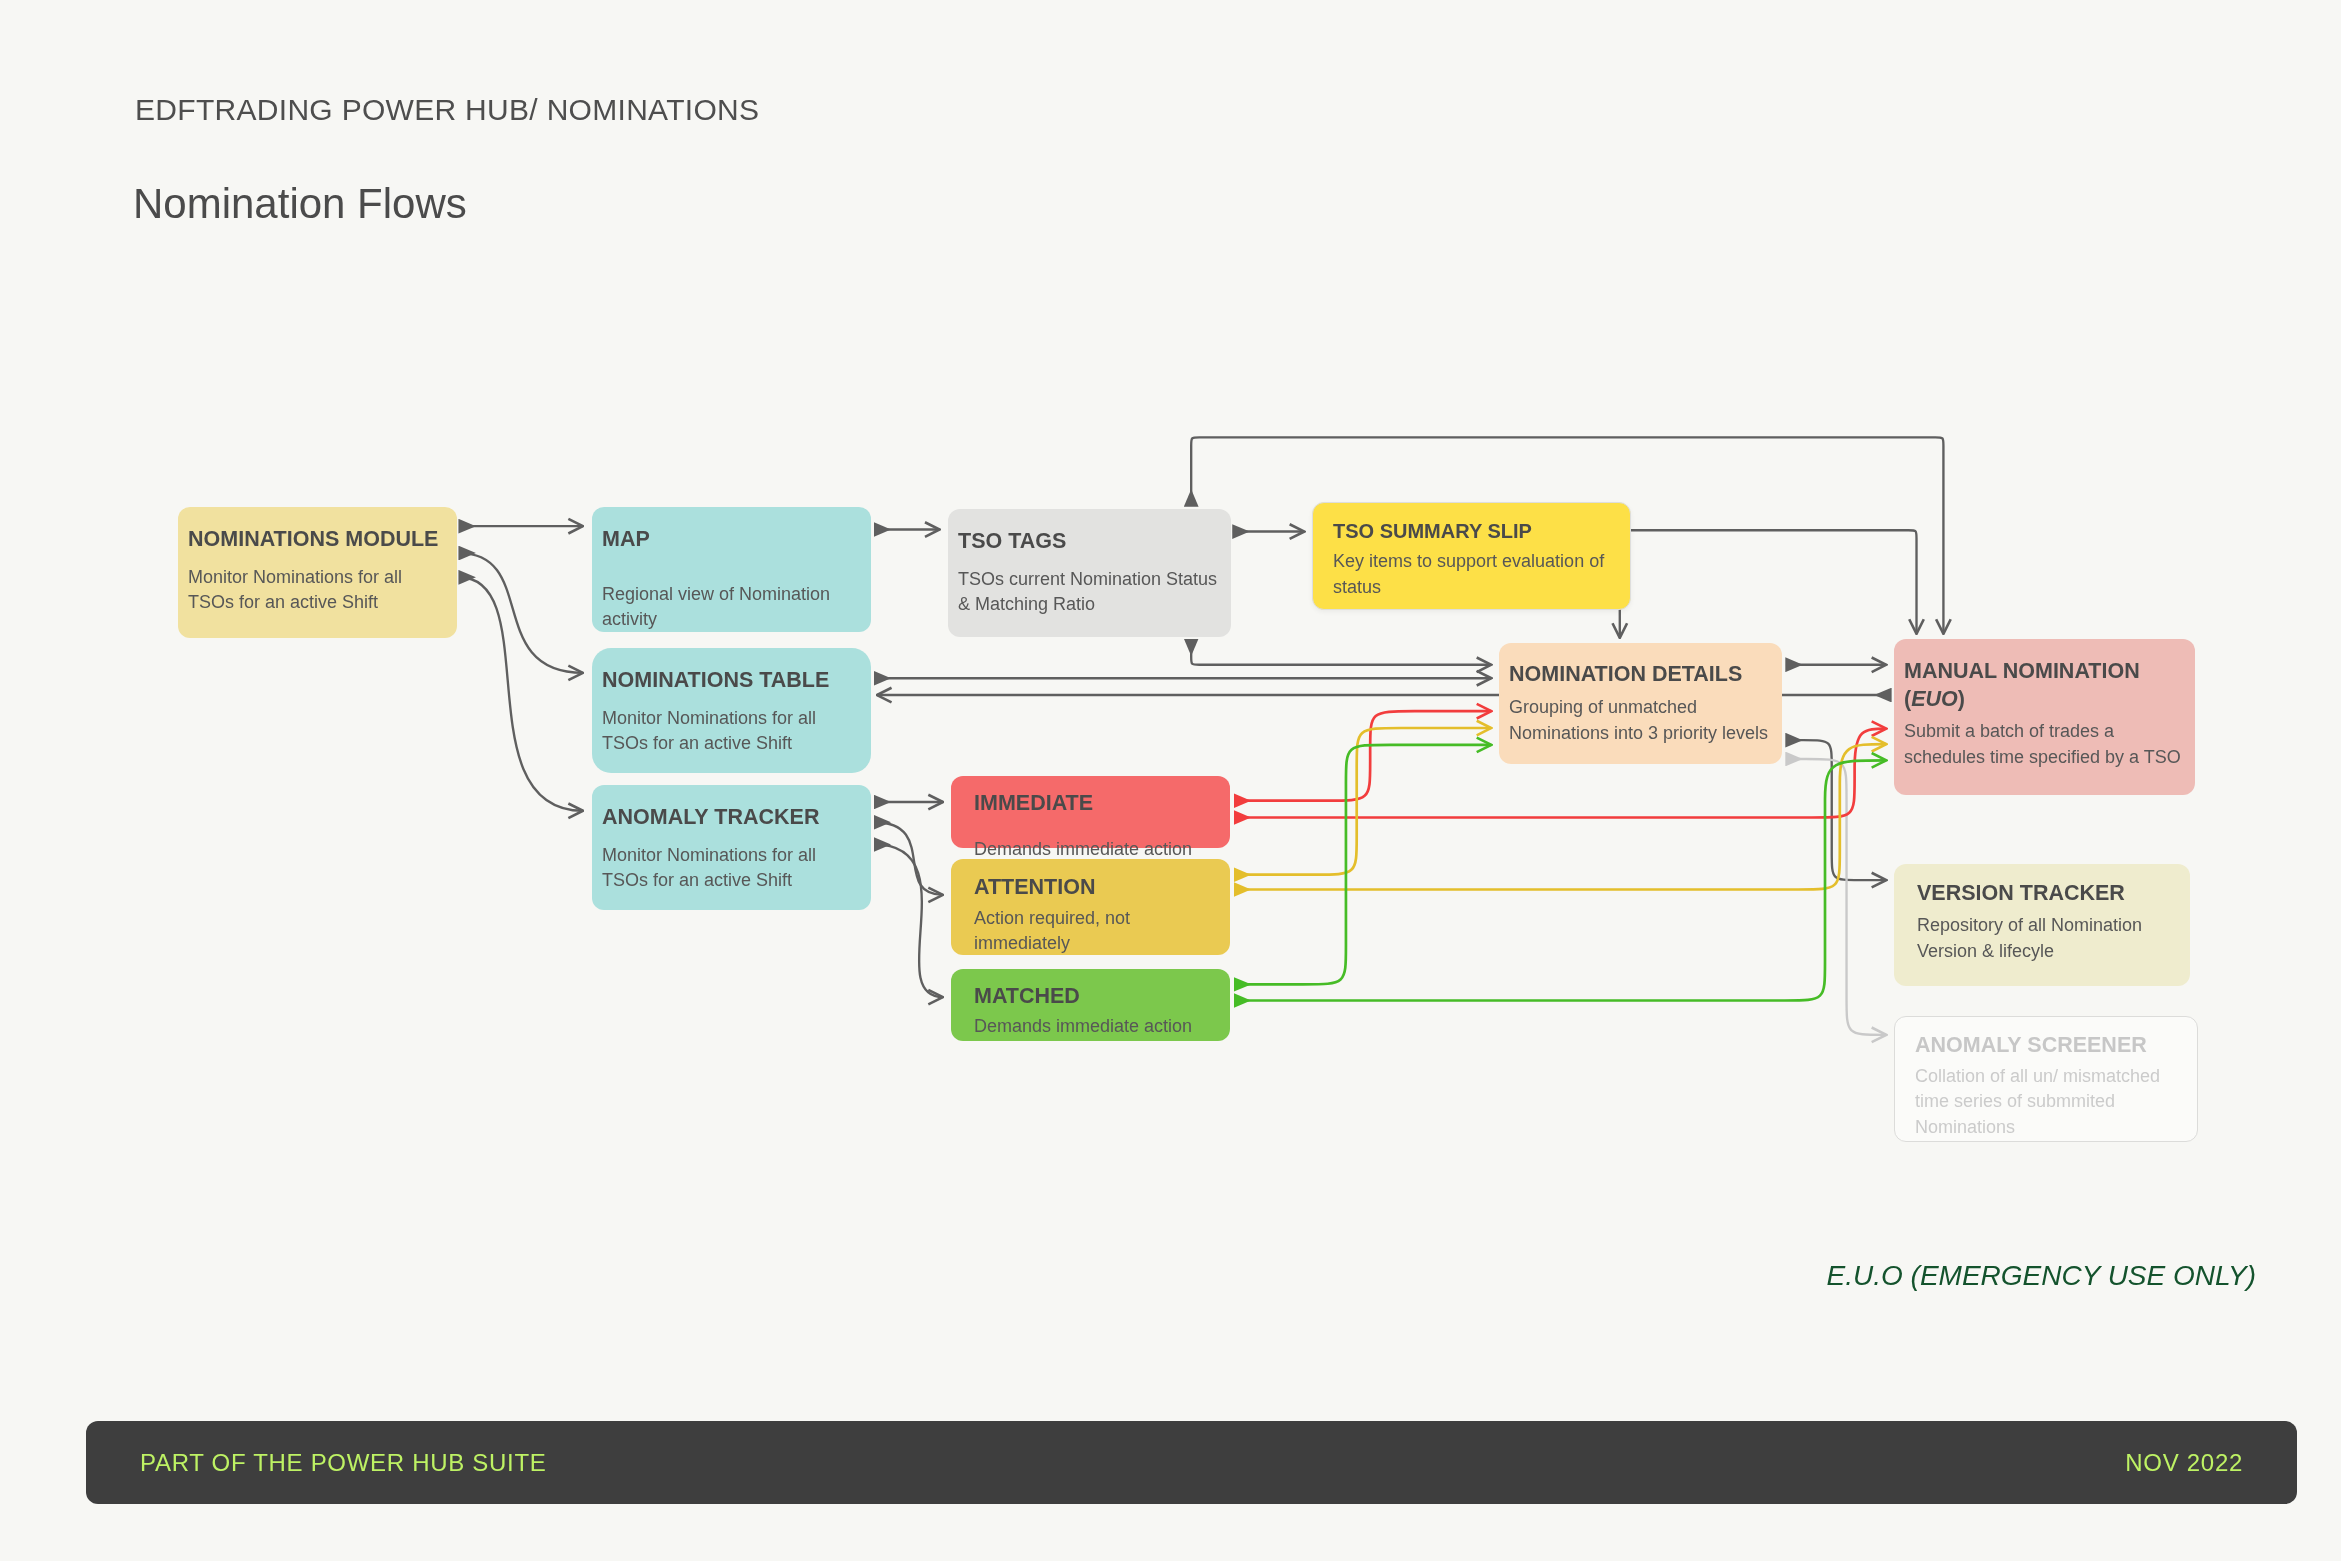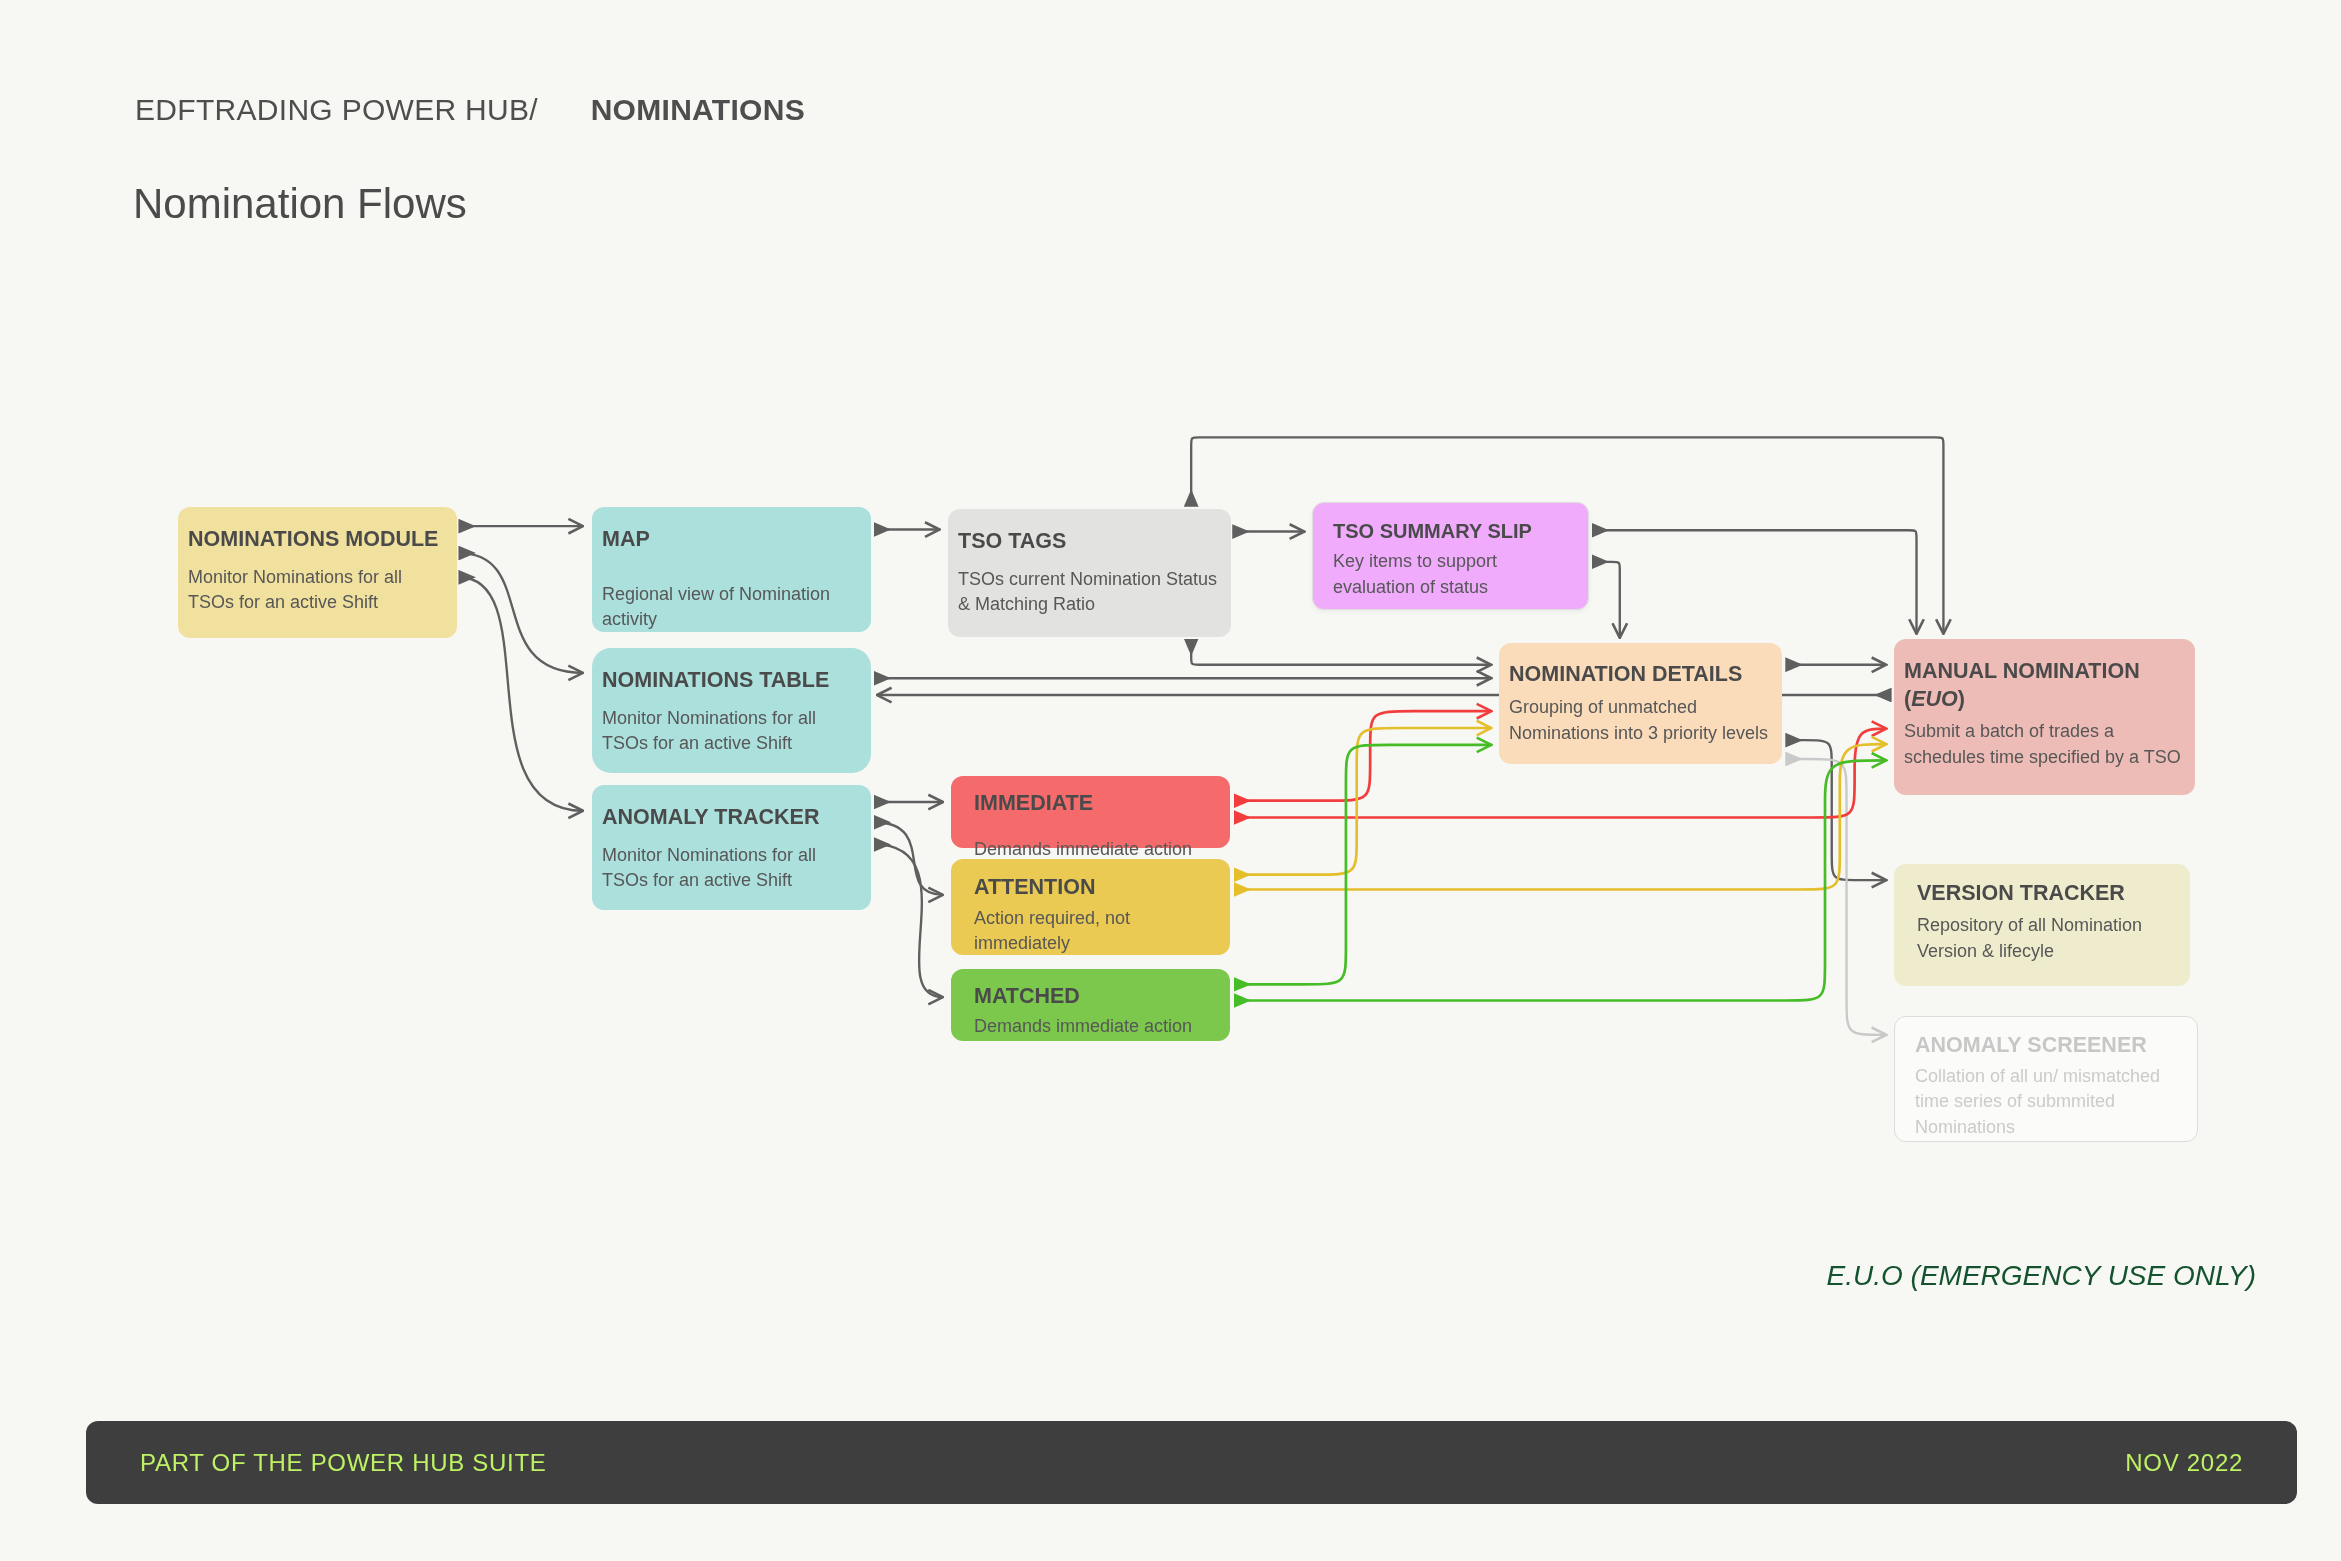--- a/index.html
+++ b/index.html
@@ -1,37 +1,37 @@
 <!DOCTYPE html>
 <html style="font-size:10.8px"><head>
 <meta charset="utf-8">
 <style>
   html,body{margin:0;padding:0;}
   body{width:2342px;height:1561px;background:#F7F7F4;font-family:"Liberation Sans","DejaVu Sans",sans-serif;overflow:hidden;}
   .page{position:relative;width:2342px;height:1561px;}
 
   .hdr{position:absolute;left:135px;top:93px;font-size:30px;color:#4E4E4E;letter-spacing:0.3px;}
   .hdr .lt{font-weight:300;}
-  .hdr .bd{font-weight:700;margin-left:44px;}
+  .hdr .bd{font-weight:400;}
   .ptitle{position:absolute;left:133px;top:180px;font-size:42px;color:#4B4B4B;font-weight:500;}
 
   svg.wires{position:absolute;left:0;top:0;z-index:1;}
 
   .node{position:absolute;z-index:2;border-radius:12px;padding:19px 10px;box-sizing:border-box;
         display:flex;flex-direction:column;gap:10.8px;}
   .nt{font-size:21.5px;font-weight:700;color:#4A4A4A;line-height:1.3;}
   .nt em{font-style:italic;}
   .nd{font-size:18px;color:#575757;line-height:1.42;}
 
   .n-module{left:178px;top:507px;width:279px;height:131px;background:#F1E19F;}
   .n-map{left:592px;top:507px;width:279px;height:125px;background:#ABE0DD;gap:28px;}
   .n-table{left:592px;top:648px;width:279px;height:125px;background:#ABE0DD;border-radius:19px;}
   .n-tracker{left:592px;top:785px;width:279px;height:125px;background:#ABE0DD;}
   .n-tags{left:948px;top:509px;width:283px;height:128px;background:#E2E2E0;}
-  .n-slip{left:1312px;top:502px;width:277px;height:108px;background:#f0abfc;border:1.3px solid #DEDEDC;
+  .n-slip{left:1312px;top:502px;width:319px;height:108px;background:#fde047;border:1.3px solid #DEDEDC;
           box-shadow:0 2px 5.4px rgba(0,0,0,.05);padding:15px 20px;gap:5.4px;}
   .n-slip .nt{font-size:20px;}
   .n-details{left:1499px;top:643px;width:283px;height:121px;background:#FADCBB;gap:6.7px;justify-content:center;}
   .n-manual{left:1894px;top:639px;width:301px;height:156px;background:#EEBCB6;gap:5.4px;}
   .n-immediate{left:951px;top:776px;width:279px;height:72px;background:#F56A6A;gap:20px;padding:13.5px 23px;}
   .n-attention{left:951px;top:859px;width:279px;height:96px;background:#EACA52;gap:4px;padding:15px 23px;}
   .n-matched{left:951px;top:969px;width:279px;height:72px;background:#7CC84C;gap:4px;padding:13.5px 23px;}
   .n-version{left:1894px;top:864px;width:296px;height:122px;background:#EFECCE;gap:5.4px;padding:16px 23px;}
   .n-screener{left:1894px;top:1016px;width:304px;height:126px;background:#FBFBF9;border:1.3px solid #DCDCDA;gap:4px;padding:15px 20px;}
   .n-screener .nt{color:#C7C7C7;}

